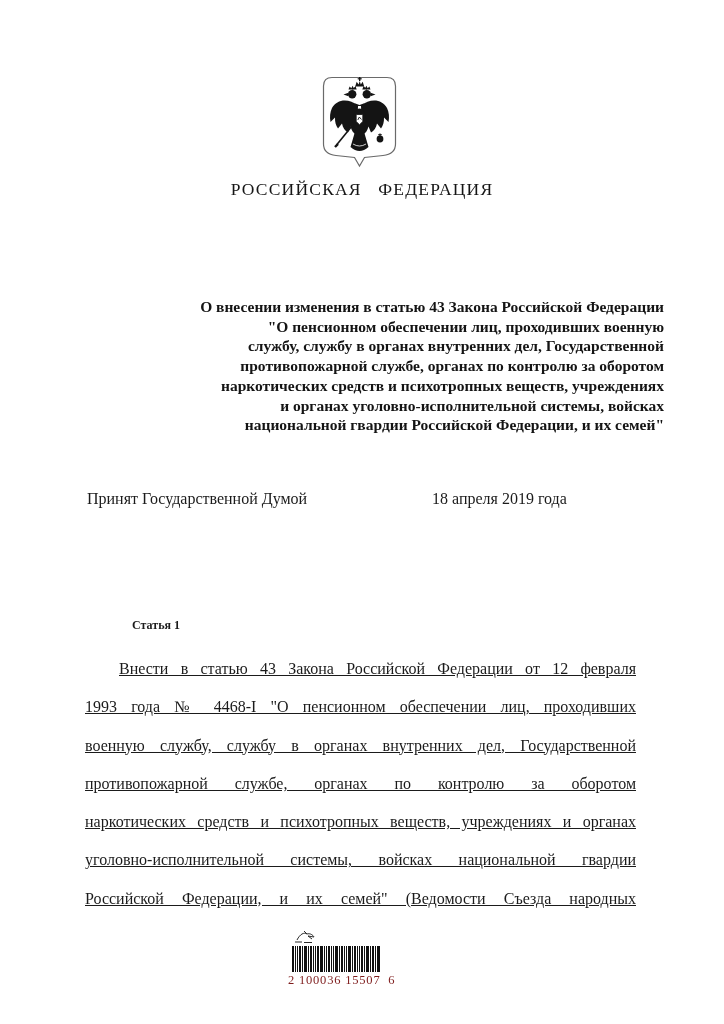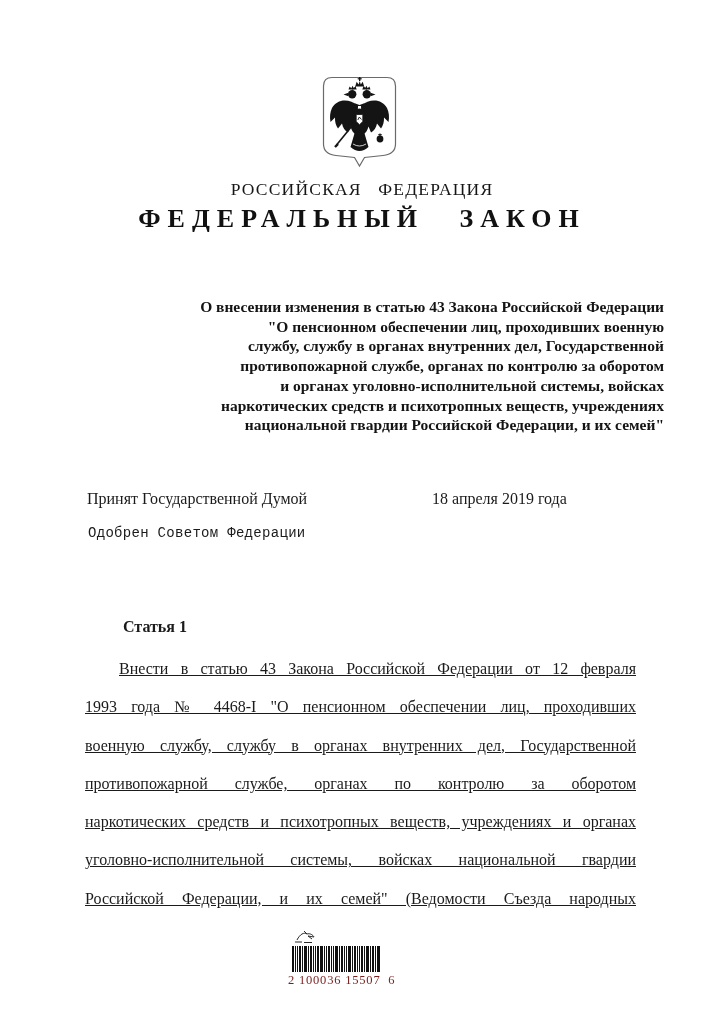--- a/index.html
+++ b/index.html
@@ -84,24 +84,24 @@
     position: absolute;
     left: 415px;
     top: 525px;
     font-family: "Liberation Mono", monospace;
     font-size: 14px;
     word-spacing: 8px;
     letter-spacing: 0.3px;
   }
   .article-heading {
     position: absolute;
-    left: 123px;
+    left: 132px;
     top: 618px;
     font-weight: bold;
-    font-size: 16px;
+    font-size: 12px;
   }
   .body-text {
     position: absolute;
     left: 85px;
     top: 650px;
     width: 551px;
     font-size: 16px;
     line-height: 38.3px;
     color: #1b1b1b;
   }
@@ -189,35 +189,33 @@
         <rect x="57.4" y="57.5" width="1.2" height="3" stroke="none"></rect>
         <rect x="56.2" y="58.2" width="3.6" height="1" stroke="none"></rect>
       </g>
 
       <path d="M34.2,38.5 h6.6 v7 l-3.3,3.2 l-3.3,-3.2 Z" fill="#ffffff" stroke="#141414" stroke-width="0.8"></path>
       <path d="M35.8,44 L37.3,41 L39.5,43.5" fill="none" stroke="#141414" stroke-width="0.9"></path>
     </svg>
   </div>
 
   <div class="country-heading">РОССИЙСКАЯ ФЕДЕРАЦИЯ</div>
-  <div class="doctype-heading">ФЕДЕРАЛЬНЫЙ ЗАКОН</div>
 
   <div class="law-title">
     <div>О внесении изменения в статью 43 Закона Российской Федерации</div>
     <div>"О пенсионном обеспечении лиц, проходивших военную</div>
     <div>службу, службу в органах внутренних дел, Государственной</div>
     <div>противопожарной службе, органах по контролю за оборотом</div>
+    <div>наркотических средств и психотропных веществ, учреждениях</div>
     <div>и органах уголовно-исполнительной системы, войсках</div>
-    <div>наркотических средств и психотропных веществ, учреждениях</div>
     <div>национальной гвардии Российской Федерации, и их семей"</div>
   </div>
 
   <div class="adoption-label-1">Принят Государственной Думой</div>
   <div class="adoption-date-1">18 апреля 2019 года</div>
-  <div class="adoption-label-2">Одобрен Советом Федерации</div>
 
   <div class="article-heading">Статья 1</div>
 
   <div class="body-text">
     <div class="body-line indent">Внести в статью 43 Закона Российской Федерации от 12 февраля</div>
     <div class="body-line">1993 года № 4468-I "О пенсионном обеспечении лиц, проходивших</div>
     <div class="body-line">военную службу, службу в органах внутренних дел, Государственной</div>
     <div class="body-line">противопожарной службе, органах по контролю за оборотом</div>
     <div class="body-line">наркотических средств и психотропных веществ, учреждениях и органах</div>
     <div class="body-line">уголовно-исполнительной системы, войсках национальной гвардии</div>

